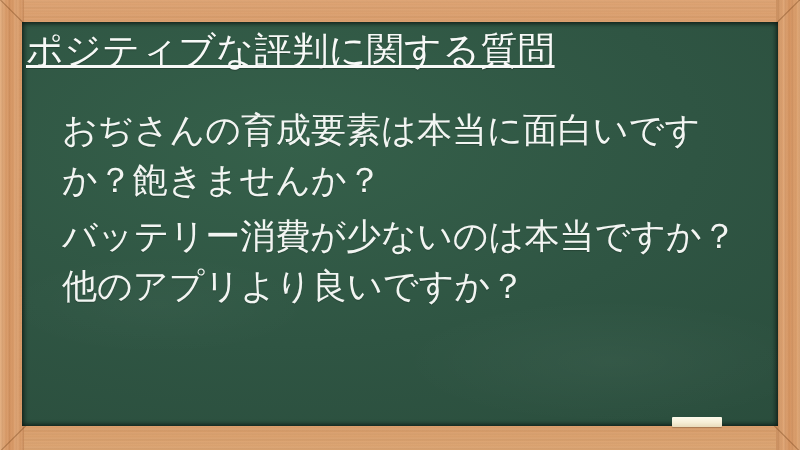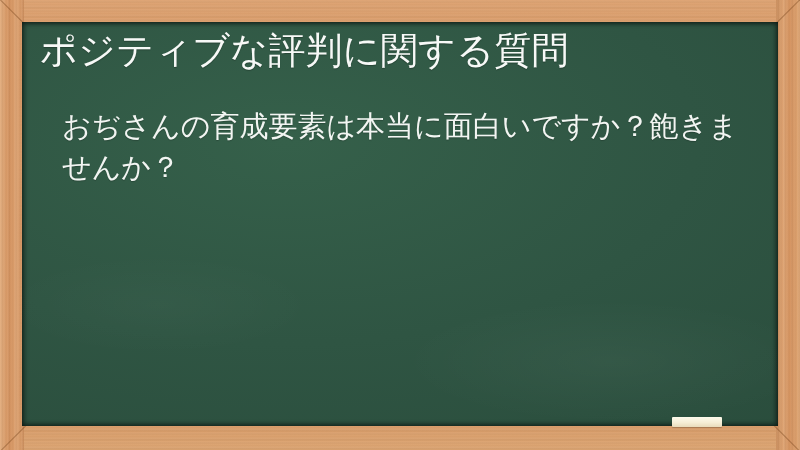--- a/index.html
+++ b/index.html
@@ -124,42 +124,43 @@
 
   .board-inner {
     position: absolute;
     inset: 0;
     padding: 0;
   }
 
   
   .title {
     position: absolute;
-    left: 18px;
+    left: 4px;
     top: 8px;
     right: 18px;
     color: #f7f9f7;
     font-size: 37px;
     line-height: 1.12;
     font-weight: 400;
     letter-spacing: 0.2px;
     white-space: nowrap;
     text-shadow: 0 1px 1px rgba(0,0,0,0.25);
+    text-decoration: underline;
   }
 
   
   .questions {
     position: absolute;
     left: 40px;
     top: 84px;
     right: 34px;
   }
   .question {
     color: #f2f5f2;
-    font-size: 29px;
+    font-size: 35px;
     line-height: 1.42;
     margin: 0 0 7px 0;
     text-shadow: 0 1px 1px rgba(0,0,0,0.2);
   }
 
   
   .chalk {
     position: absolute;
     left: 672px;
     top: 417px;
@@ -183,20 +184,21 @@
   <div class="miter bl"></div>
   <div class="miter br"></div>
 
   <div class="board">
     <div class="board-inner">
 
       <div class="title">ポジティブな評判に関する質問</div>
 
       <div class="questions">
         <p class="question">おぢさんの育成要素は本当に面白いですか？飽きませんか？</p>
+        <p class="question">バッテリー消費が少ないのは本当ですか？他のアプリより良いですか？</p>
       </div>
 
     </div>
   </div>
 
   <div class="chalk"></div>
 
 </div>
 
 </body></html>

